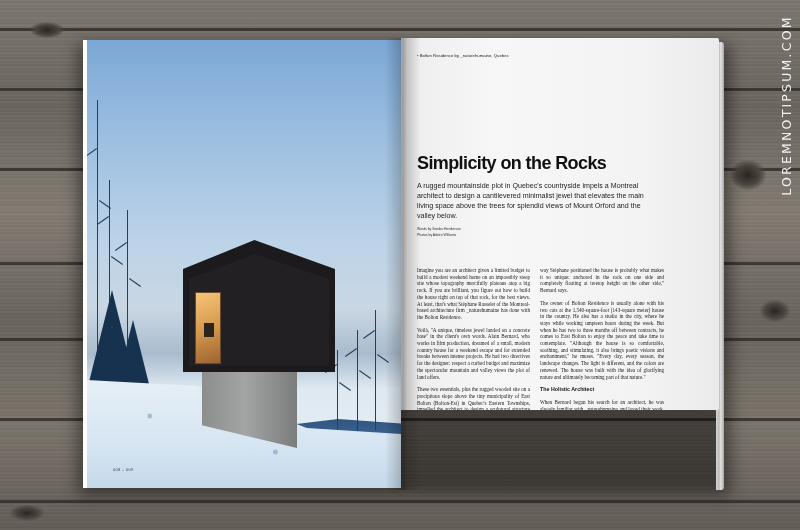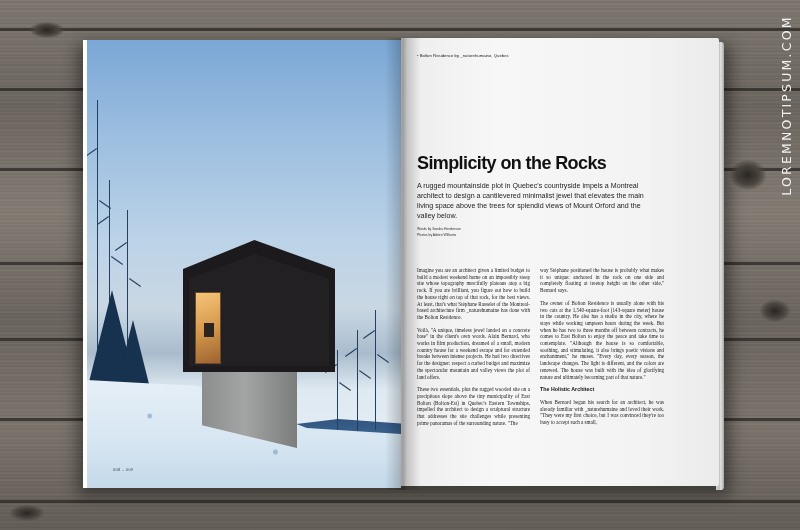--- a/index.html
+++ b/index.html
@@ -120,21 +120,21 @@
 
     .spine-shadow {
       position: absolute; left: 385px; top: 38px; width: 36px; height: 452px;
       background: linear-gradient(90deg, rgba(0,0,0,0) 0%, rgba(0,0,0,0.18) 40%, rgba(0,0,0,0.28) 50%, rgba(0,0,0,0.12) 62%, rgba(0,0,0,0) 100%);
       pointer-events: none;
       z-index: 5;
     }
 
     .page-right {
       position: absolute;
-      left: 401px; top: 38px; width: 318px; height: 448px;
+      left: 401px; top: 38px; width: 318px; height: 372px;
       background: linear-gradient(90deg, #d8d8d8 0%, #efefef 6%, #f7f7f7 30%, #f3f3f3 75%, #ebebeb 100%);
       border-radius: 0 2px 2px 0;
       overflow: hidden;
     }
     .page-edge {
       position: absolute; left: 716px; top: 42px; width: 8px; height: 448px;
       background: linear-gradient(90deg, #d4d4d4, #bdbdbd 40%, #e3e3e3 60%, #a7a7a7);
       border-radius: 0 3px 3px 0;
     }
     .caption {

